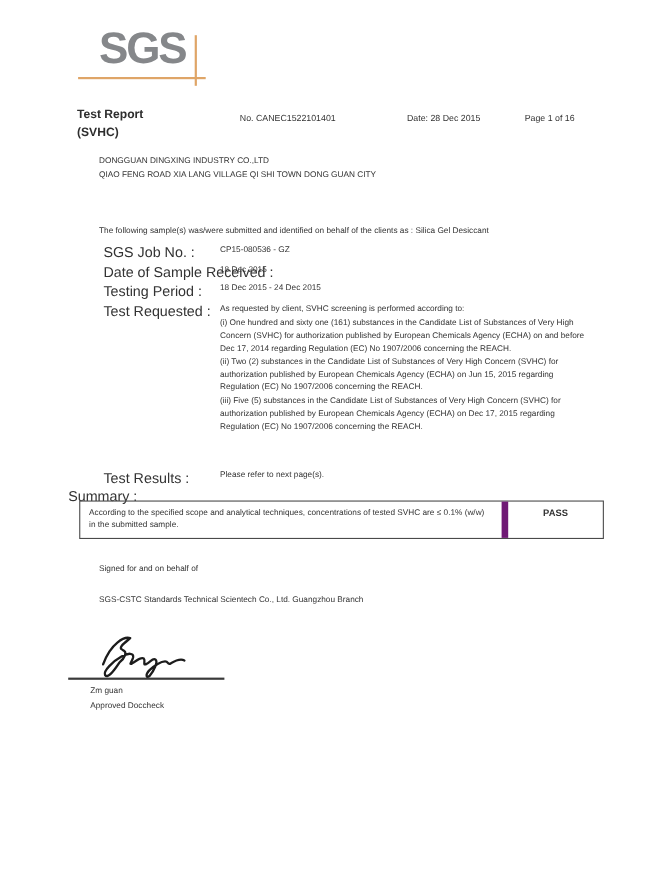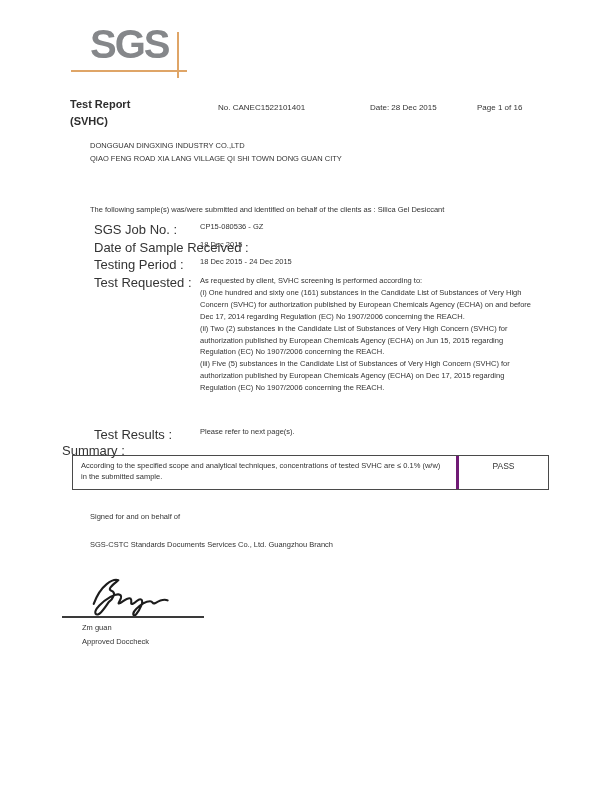--- a/index.html
+++ b/index.html
@@ -29,22 +29,22 @@
   .row-label{position:absolute;left:70px;font-size:13px;color:#333;margin-left:24px;}
   .row-value{position:absolute;left:200px;font-size:7.5px;color:#333;}
   .tr-value{position:absolute;left:200px;top:275px;width:334px;font-size:7.5px;color:#333;
             line-height:11.9px;white-space:pre-line;}
 
   
   .summary-label{position:absolute;left:62px;top:443px;font-size:13px;color:#333;}
   .summary-box{position:absolute;left:72px;top:455px;width:477px;height:35px;
                border:1px solid #4a4a4a;display:flex;box-sizing:border-box;}
   .summary-text{flex:1;padding:4px 8px;font-size:7.5px;line-height:11px;color:#333;}
-  .summary-pass{width:92px;border-left:3px solid #701a75;display:flex;justify-content:center;
-                padding-top:5px;font-size:8.5px;font-weight:normal;color:#333;box-sizing:border-box;}
+  .summary-pass{width:92px;border-left:6px solid #701a75;display:flex;justify-content:center;
+                padding-top:5px;font-size:8.5px;font-weight:bold;color:#333;box-sizing:border-box;}
 
   
   .signed1{position:absolute;left:70px;top:511px;text-align:center;}
   .signed2{position:absolute;left:70px;top:539px;}
   .sig-svg{position:absolute;left:78px;top:574px;width:130px;height:44px;}
   .sig-line{position:absolute;left:62px;top:616px;width:142px;height:2px;background:#3a3a3a;}
   .signer{position:absolute;left:62px;top:622px;}
   .role{position:absolute;left:62px;top:636px;}
 
   
@@ -104,21 +104,21 @@
   <div class="row-label" style="top:427px">Test Results :</div>
   <div class="row-value" style="top:427px">Please refer to next page(s).</div>
 
   <div class="summary-label">Summary :</div>
   <div class="summary-box">
     <div class="summary-text">According to the specified scope and analytical techniques, concentrations of tested SVHC are ≤ 0.1% (w/w) in the submitted sample.</div>
     <div class="summary-pass">PASS</div>
   </div>
 
   <div class="signed1 doc7">Signed for and on behalf of</div>
-  <div class="signed2 doc7">SGS-CSTC Standards Documents Services Co., Ltd. Guangzhou Branch</div>
+  <div class="signed2 doc7">SGS-CSTC Standards Technical Scientech Co., Ltd. Guangzhou Branch</div>
 
   <svg class="sig-svg" viewBox="0 0 140 50">
     <path d="M14,34 C22,12 36,5 42,7 C36,12 29,17 34,19 C40,21 36,28 31,32 C25,41 19,49 16,45 C14,41 24,31 33,26 C40,22 46,22 45,27 C44,31 40,35 44,33 C49,30 53,26 56,28 C58,30 55,35 58,34 C63,32 65,27 68,29 C71,31 67,40 62,46 C59,49 57,45 62,40 C67,35 74,31 78,31 C82,31 80,35 84,33 C89,30 94,28 98,30" fill="none" stroke="#1c1c1c" stroke-width="2.4" stroke-linecap="round" stroke-linejoin="round"></path>
   </svg>
   <div class="sig-line"></div>
   <div class="signer doc7">Zm guan</div>
   <div class="role doc7">Approved Doccheck</div>
 
   <svg class="stamp-svg" viewBox="0 0 86 84">
     <ellipse cx="43" cy="42" rx="38" ry="39" fill="#ffffff" fill-opacity="0.0" stroke="#4f74ae" stroke-width="2.6"></ellipse>

